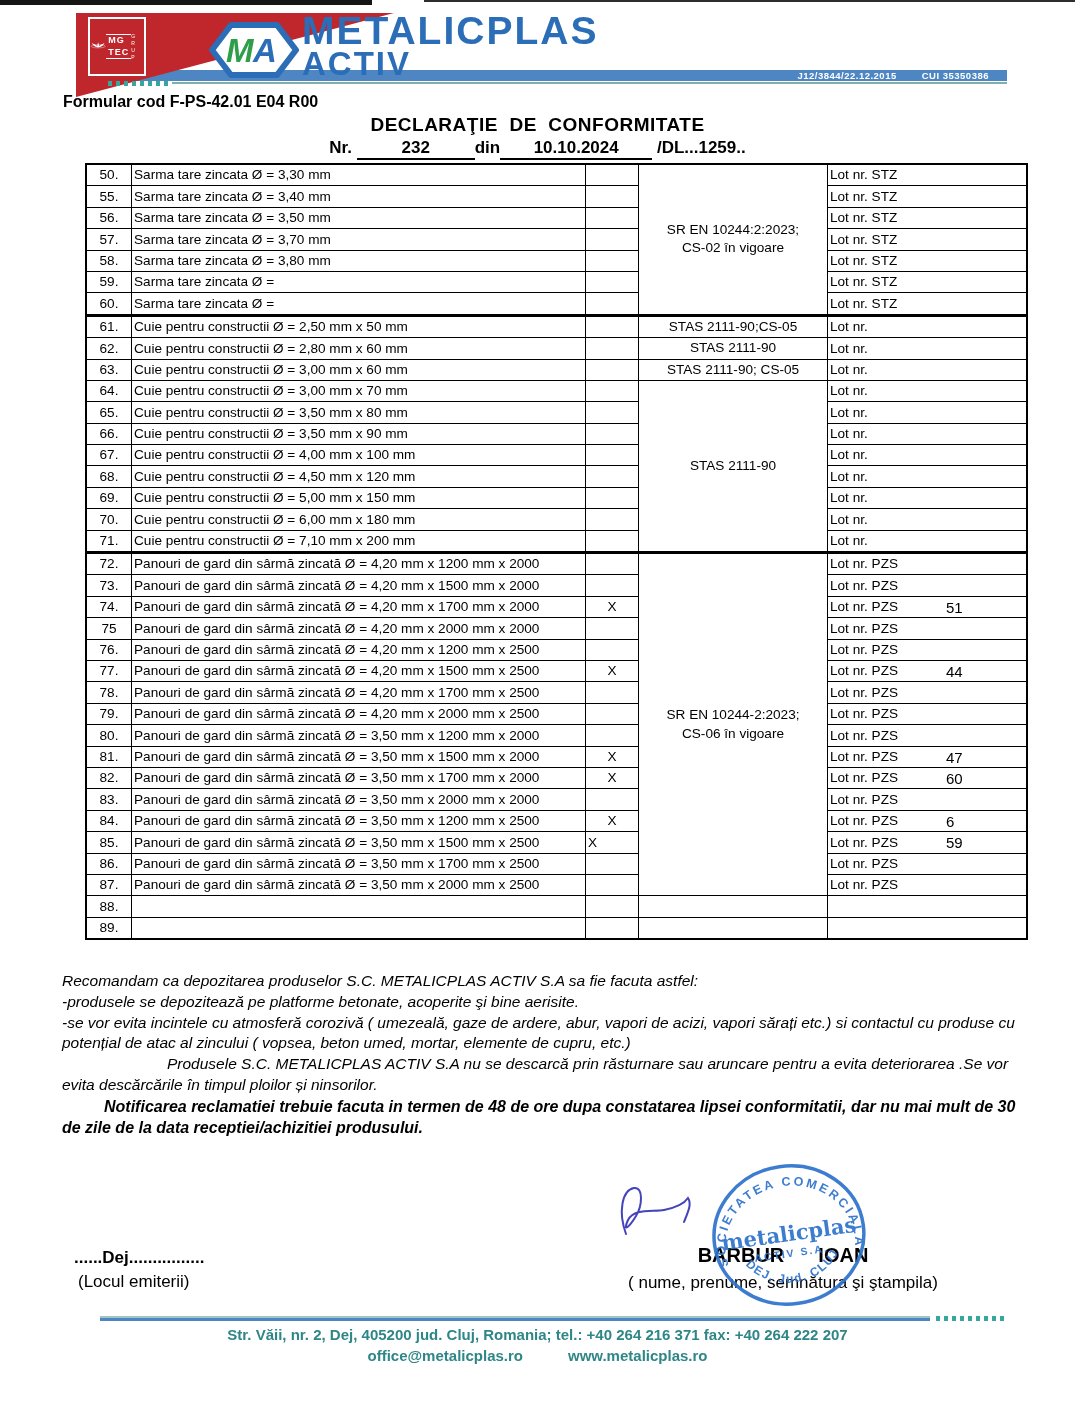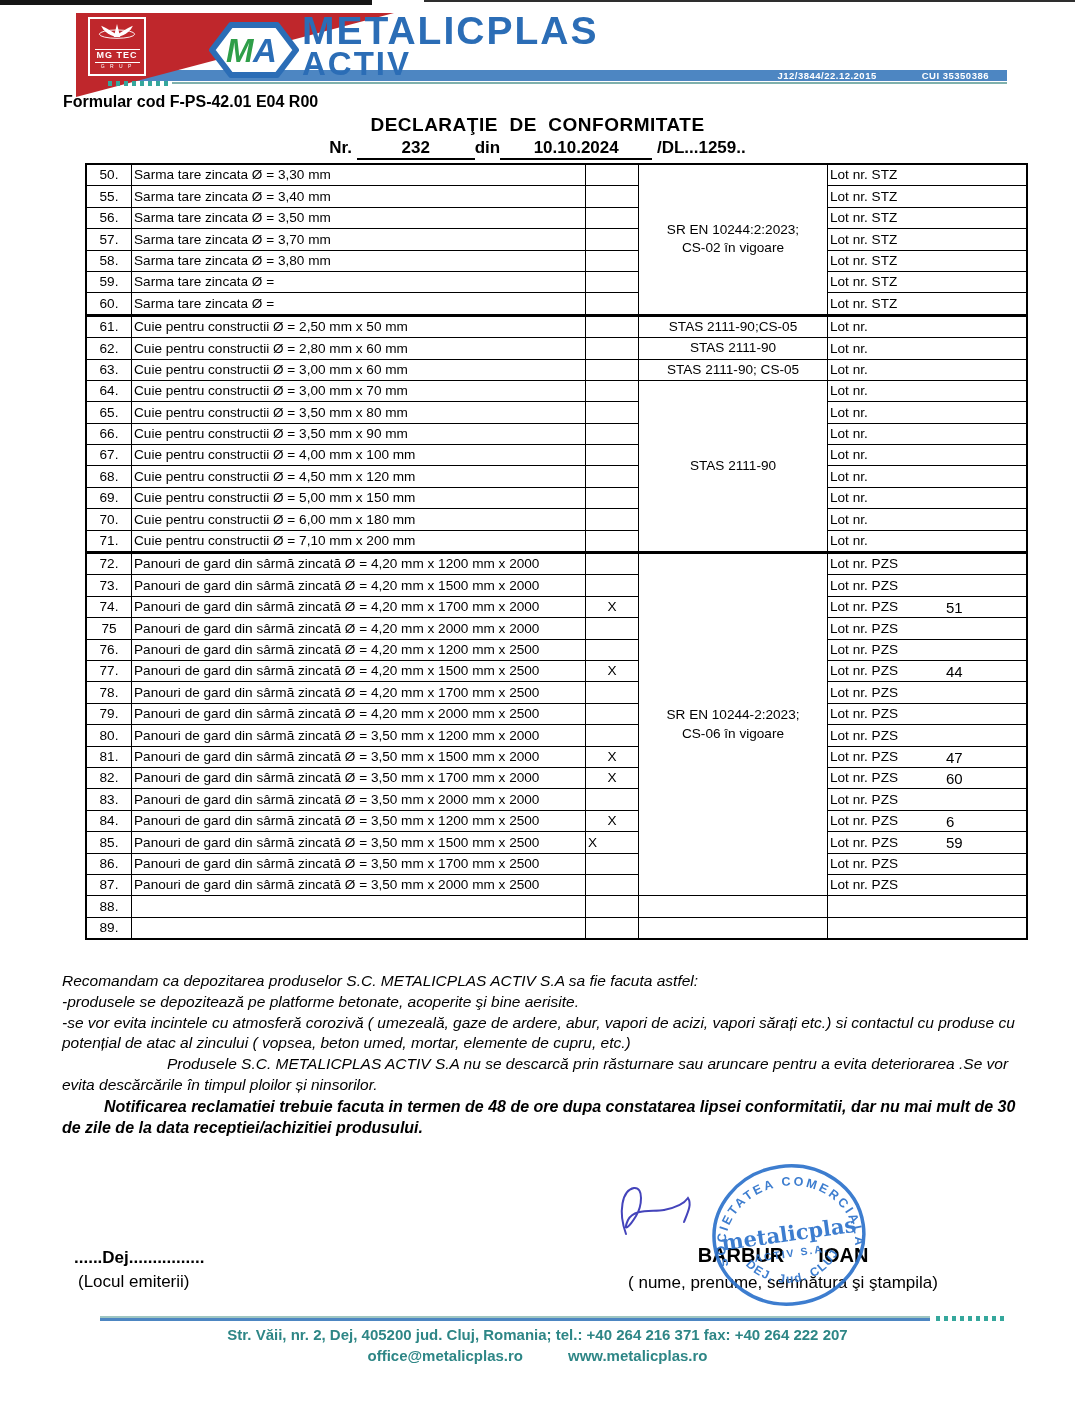--- a/index.html
+++ b/index.html
@@ -6,29 +6,29 @@
   .page{position:relative;width:1075px;height:1421px;background:#fff;margin:0 auto;
         font-family:"Liberation Sans",sans-serif;color:#000;overflow:hidden;}
   .abs{position:absolute;}
 
   
   .artifact1{left:0;top:0;width:372px;height:5px;background:#151515;}
   .artifact2{left:424px;top:0;width:651px;height:2px;background:#2e2e2e;}
 
   
   .blue-bar{left:112px;top:70px;width:895px;height:11px;background:#4d86c2;z-index:1;
-            display:flex;align-items:center;justify-content:flex-end;gap:45px;padding-right:18px;box-sizing:border-box;}
+            display:flex;align-items:center;justify-content:flex-end;gap:25px;padding-right:18px;box-sizing:border-box;}
   .blue-bar span{color:#fff;font-size:9.5px;font-weight:bold;letter-spacing:.5px;}
   .teal-dots{left:108px;top:81px;width:62px;height:5px;z-index:3;
              background:repeating-linear-gradient(90deg,#35a79c 0 4px,transparent 4px 8px);}
   .thin-line{left:172px;top:82px;width:835px;height:2px;background:#7fb0ac;z-index:0;}
   .red-tri{left:76px;top:13px;width:318px;height:84px;background:#bf272c;
            clip-path:polygon(0 0,100% 0,0 100%);z-index:2;}
   .mgtec-box{left:88px;top:17px;width:58px;height:59px;z-index:3;border:2px solid #fff;
-             box-sizing:border-box;display:flex;flex-direction:column;align-items:center;justify-content:center;}
+             box-sizing:border-box;display:flex;flex-direction:row;align-items:center;justify-content:center;}
   .mgtec-name{font-size:9px;font-weight:bold;color:#fff;border-top:1px solid #fff;border-bottom:1px solid #fff;
               padding:0 2px;letter-spacing:1px;line-height:1.3;}
   .mgtec-grup{font-size:5px;color:#fff;letter-spacing:2px;line-height:1.4;}
   .ma-hex{left:206px;top:21px;z-index:3;}
   .brand{left:302px;top:13px;z-index:3;line-height:.92;color:#2b6db6;font-weight:bold;}
   .brand .l1{font-size:39px;letter-spacing:2px;}
   .brand .l2{font-size:33px;letter-spacing:2px;}
   .formular{left:63px;top:93px;font-size:16px;font-weight:bold;}
 
   

